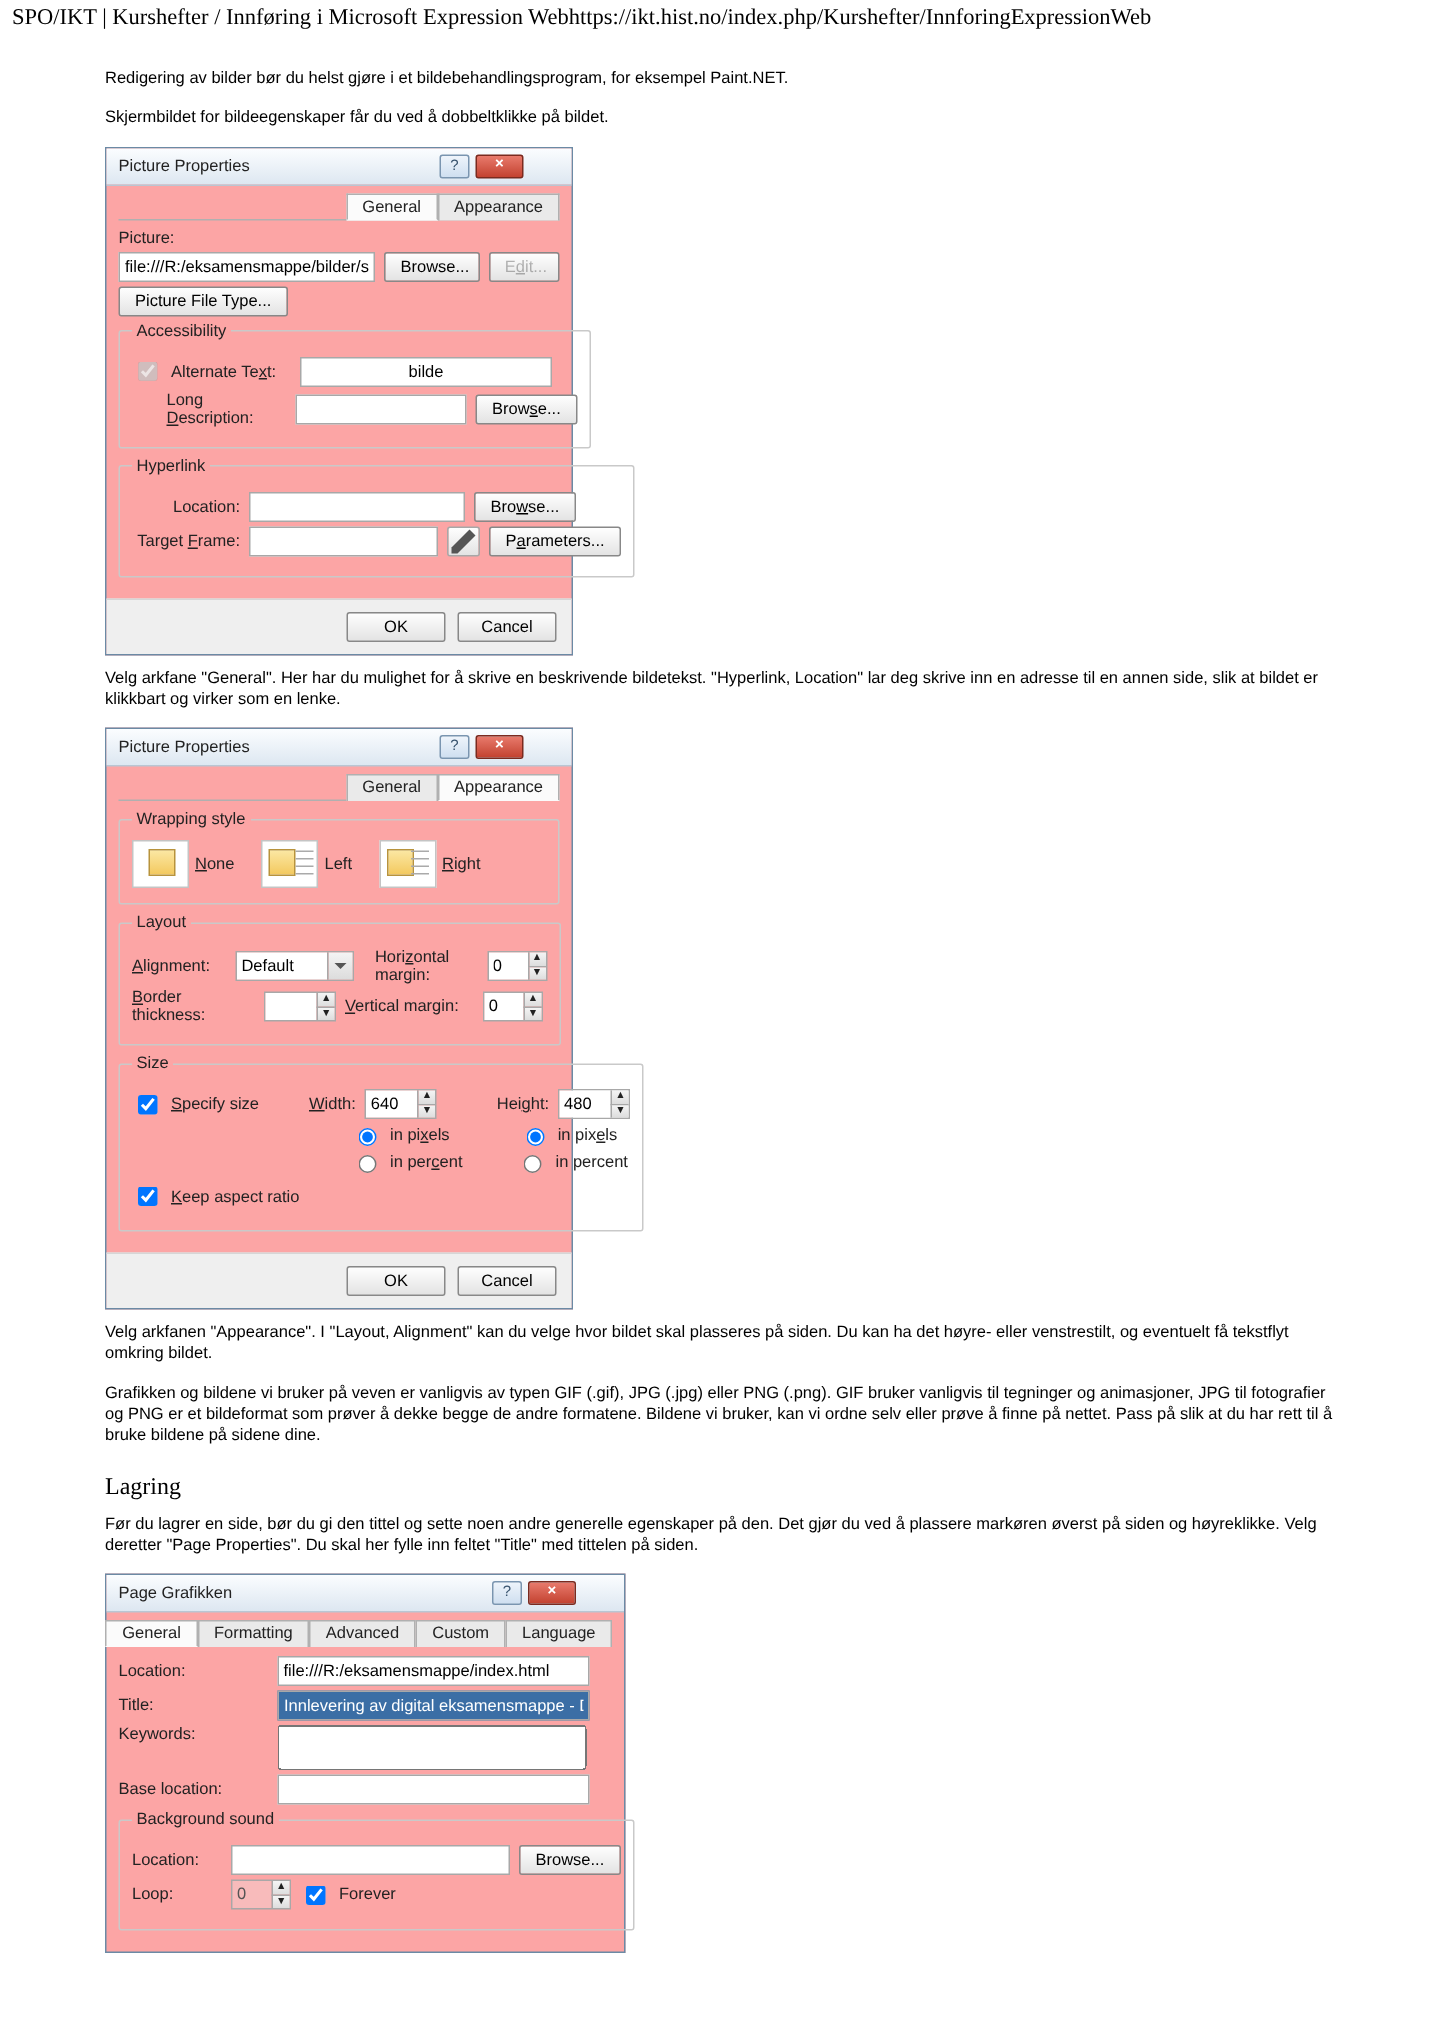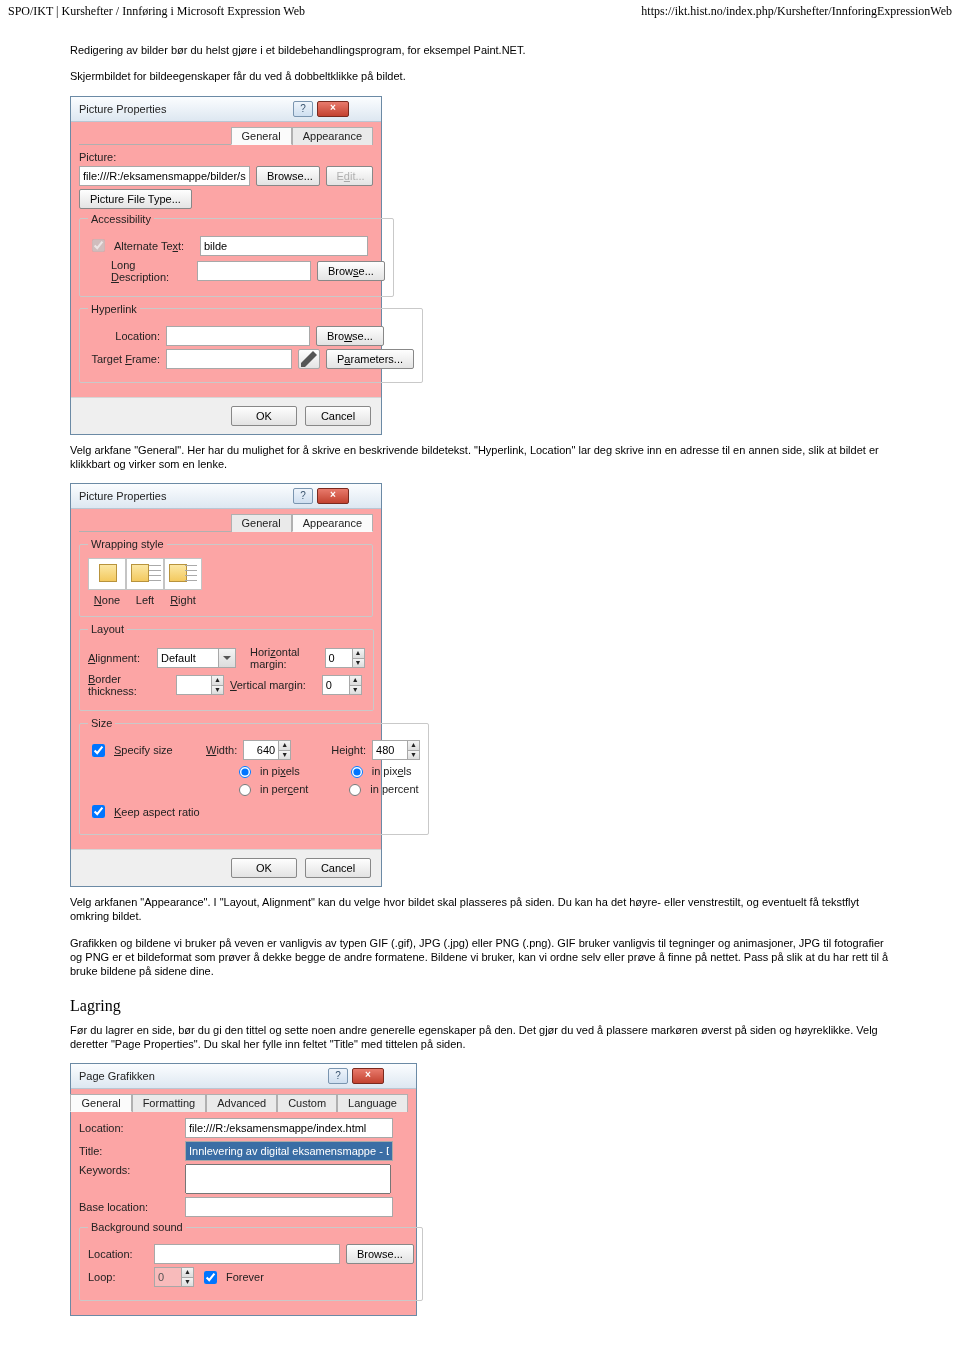--- a/index.html
+++ b/index.html
@@ -5,25 +5,23 @@
   body {
     margin: 0;
     font-family: Arial, Helvetica, sans-serif;
     font-size: 11px;
     color: #000;
     background: #fff;
     width: 960px;
   }
   .page-header {
     display: flex;
-    justify-content: space-between;
     padding: 4px 8px;
     font-family: "Times New Roman", serif;
-    font-size: 12px;
-    gap: 40px;
+    font-size: 15px;
   }
   .content {
     padding: 12px 70px 0 70px;
   }
   .para {
     font-size: 11px;
     margin: 8px 0 12px 0;
     line-height: 1.3;
   }
   h3.section {
@@ -152,21 +150,21 @@
     content:""; position:absolute;
     background-image:linear-gradient(#aaa,#aaa),linear-gradient(#aaa,#aaa),linear-gradient(#aaa,#aaa),linear-gradient(#aaa,#aaa);
     background-size:14px 1px;
     background-repeat:no-repeat;
   }
   .wrapicon.l1::before { left:10px; }
   .wrapicon.l2::after { left:22px; top:6px; width:12px; height:18px;
     background-position:0 0,0 5px,0 10px,0 15px; }
   .wrapicon.l3::after { right:4px; top:6px; width:12px; height:18px;
     background-position:0 0,0 5px,0 10px,0 15px; }
-  .wrapcol { display:inline-flex; flex-direction:column; align-items:center; gap:4px; }
+  .wrapcol { display:inline-flex; flex-direction:row; align-items:center; gap:4px; margin-right:18px; }
   .spinner {
     display:inline-flex;
     border:1px solid #a8a8a8;
   }
   .spinner input { border:none; width:38px; font-size:11px; padding:1px 3px; height:16px; text-align:left; }
   .spinner .spins {
     width:12px; display:flex; flex-direction:column;
   }
   .spinner .spins span {
     flex:1; font-size:7px; line-height:8px; text-align:center;
@@ -227,21 +225,21 @@
       </div>
       <div class="row">
         <button class="btn" style="min-width:110px">Picture File Type...</button>
       </div>
 
       <fieldset class="grp">
         <legend>Accessibility</legend>
         <div class="row">
           <input type="checkbox" class="chk" checked="" disabled="" style="">
           <label class="fldlab" style="width:80px">Alternate Te<span class="underline-key">x</span>t:</label>
-          <input class="txt" style="width: 160px;" value="bilde">
+          <input class="txt" style="width: 160px; text-align: center;" value="bilde">
         </div>
         <div class="row">
           <span style="width:17px"></span>
           <label class="fldlab" style="width:80px">Long <span class="underline-key">D</span>escription:</label>
           <input class="txt" style="width: 106px;">
           <button class="btn" style="min-width:52px">Brow<span class="underline-key">s</span>e...</button>
         </div>
       </fieldset>
 
       <fieldset class="grp">
@@ -344,21 +342,21 @@
         </div>
       </fieldset>
 
       <fieldset class="grp">
         <legend>Size</legend>
         <div class="row">
           <input type="checkbox" class="chk" checked="" style="">
           <label style="width:86px"><span class="underline-key">S</span>pecify size</label>
           <label><span class="underline-key">W</span>idth:</label>
           <span class="spinner">
-            <input style="width: 28px; text-align: right;" value="640">
+            <input style="width: 28px;" value="640">
             <span class="spins">
                 <span>▲</span>
                 <span>▼</span>
               </span>
           </span>
           <label style="margin-left:34px">Hei<span class="underline-key">g</span>ht:</label>
           <span class="spinner">
             <input style="width: 28px;" value="480">
             <span class="spins">
                 <span>▲</span>

